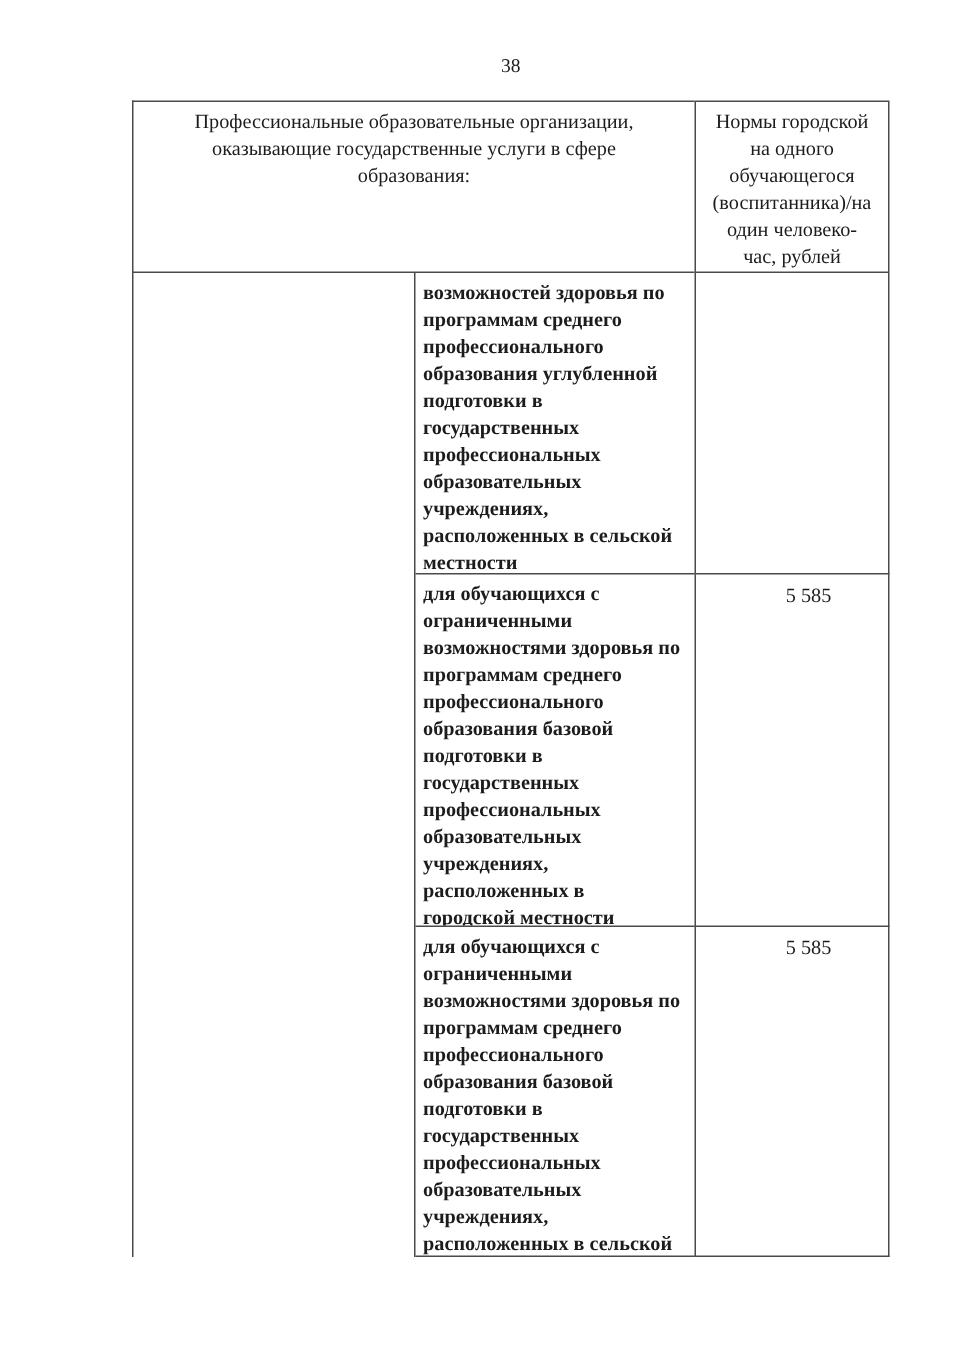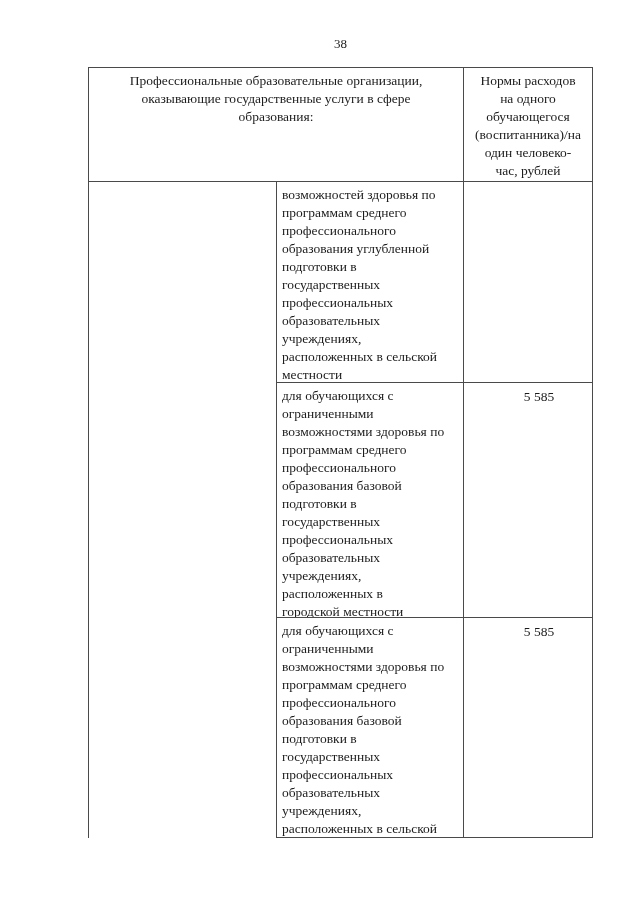--- a/index.html
+++ b/index.html
@@ -54,20 +54,21 @@
     padding:4px 2px 0 2px;
   }
   .merged-col1{
     grid-area:2/1/5/2;
     border-left:1px solid var(--border-color);
     border-right:1px solid var(--border-color);
   }
   .svc{
     padding:4px 2px 0 5px;
     text-align:left;
+    font-weight:bold;
   }
   .val{
     text-align:center;
     padding-top:5px;
     border-left:1px solid var(--border-color);
     border-right:1px solid var(--border-color);
     padding-left:22px;
   }
   .r1c2{grid-area:2/2/3/3;border-bottom:1px solid var(--border-color);}
   .r1c3{grid-area:2/3/3/4;border-bottom:1px solid var(--border-color);}
@@ -80,21 +81,21 @@
 <body>
 
 <div class="page-number">38</div>
 
 <div class="doc-table">
 
   <div class="cell h-left">Профессиональные образовательные организации,
 оказывающие государственные услуги в сфере
 образования:</div>
 
-  <div class="cell h-right">Нормы расходов
+  <div class="cell h-right">Нормы городской
 на одного
 обучающегося
 (воспитанника)/на
 один человеко-
 час, рублей</div>
 
   <div class="cell merged-col1"></div>
 
   <div class="cell svc r1c2">возможностей здоровья по
 программам среднего

